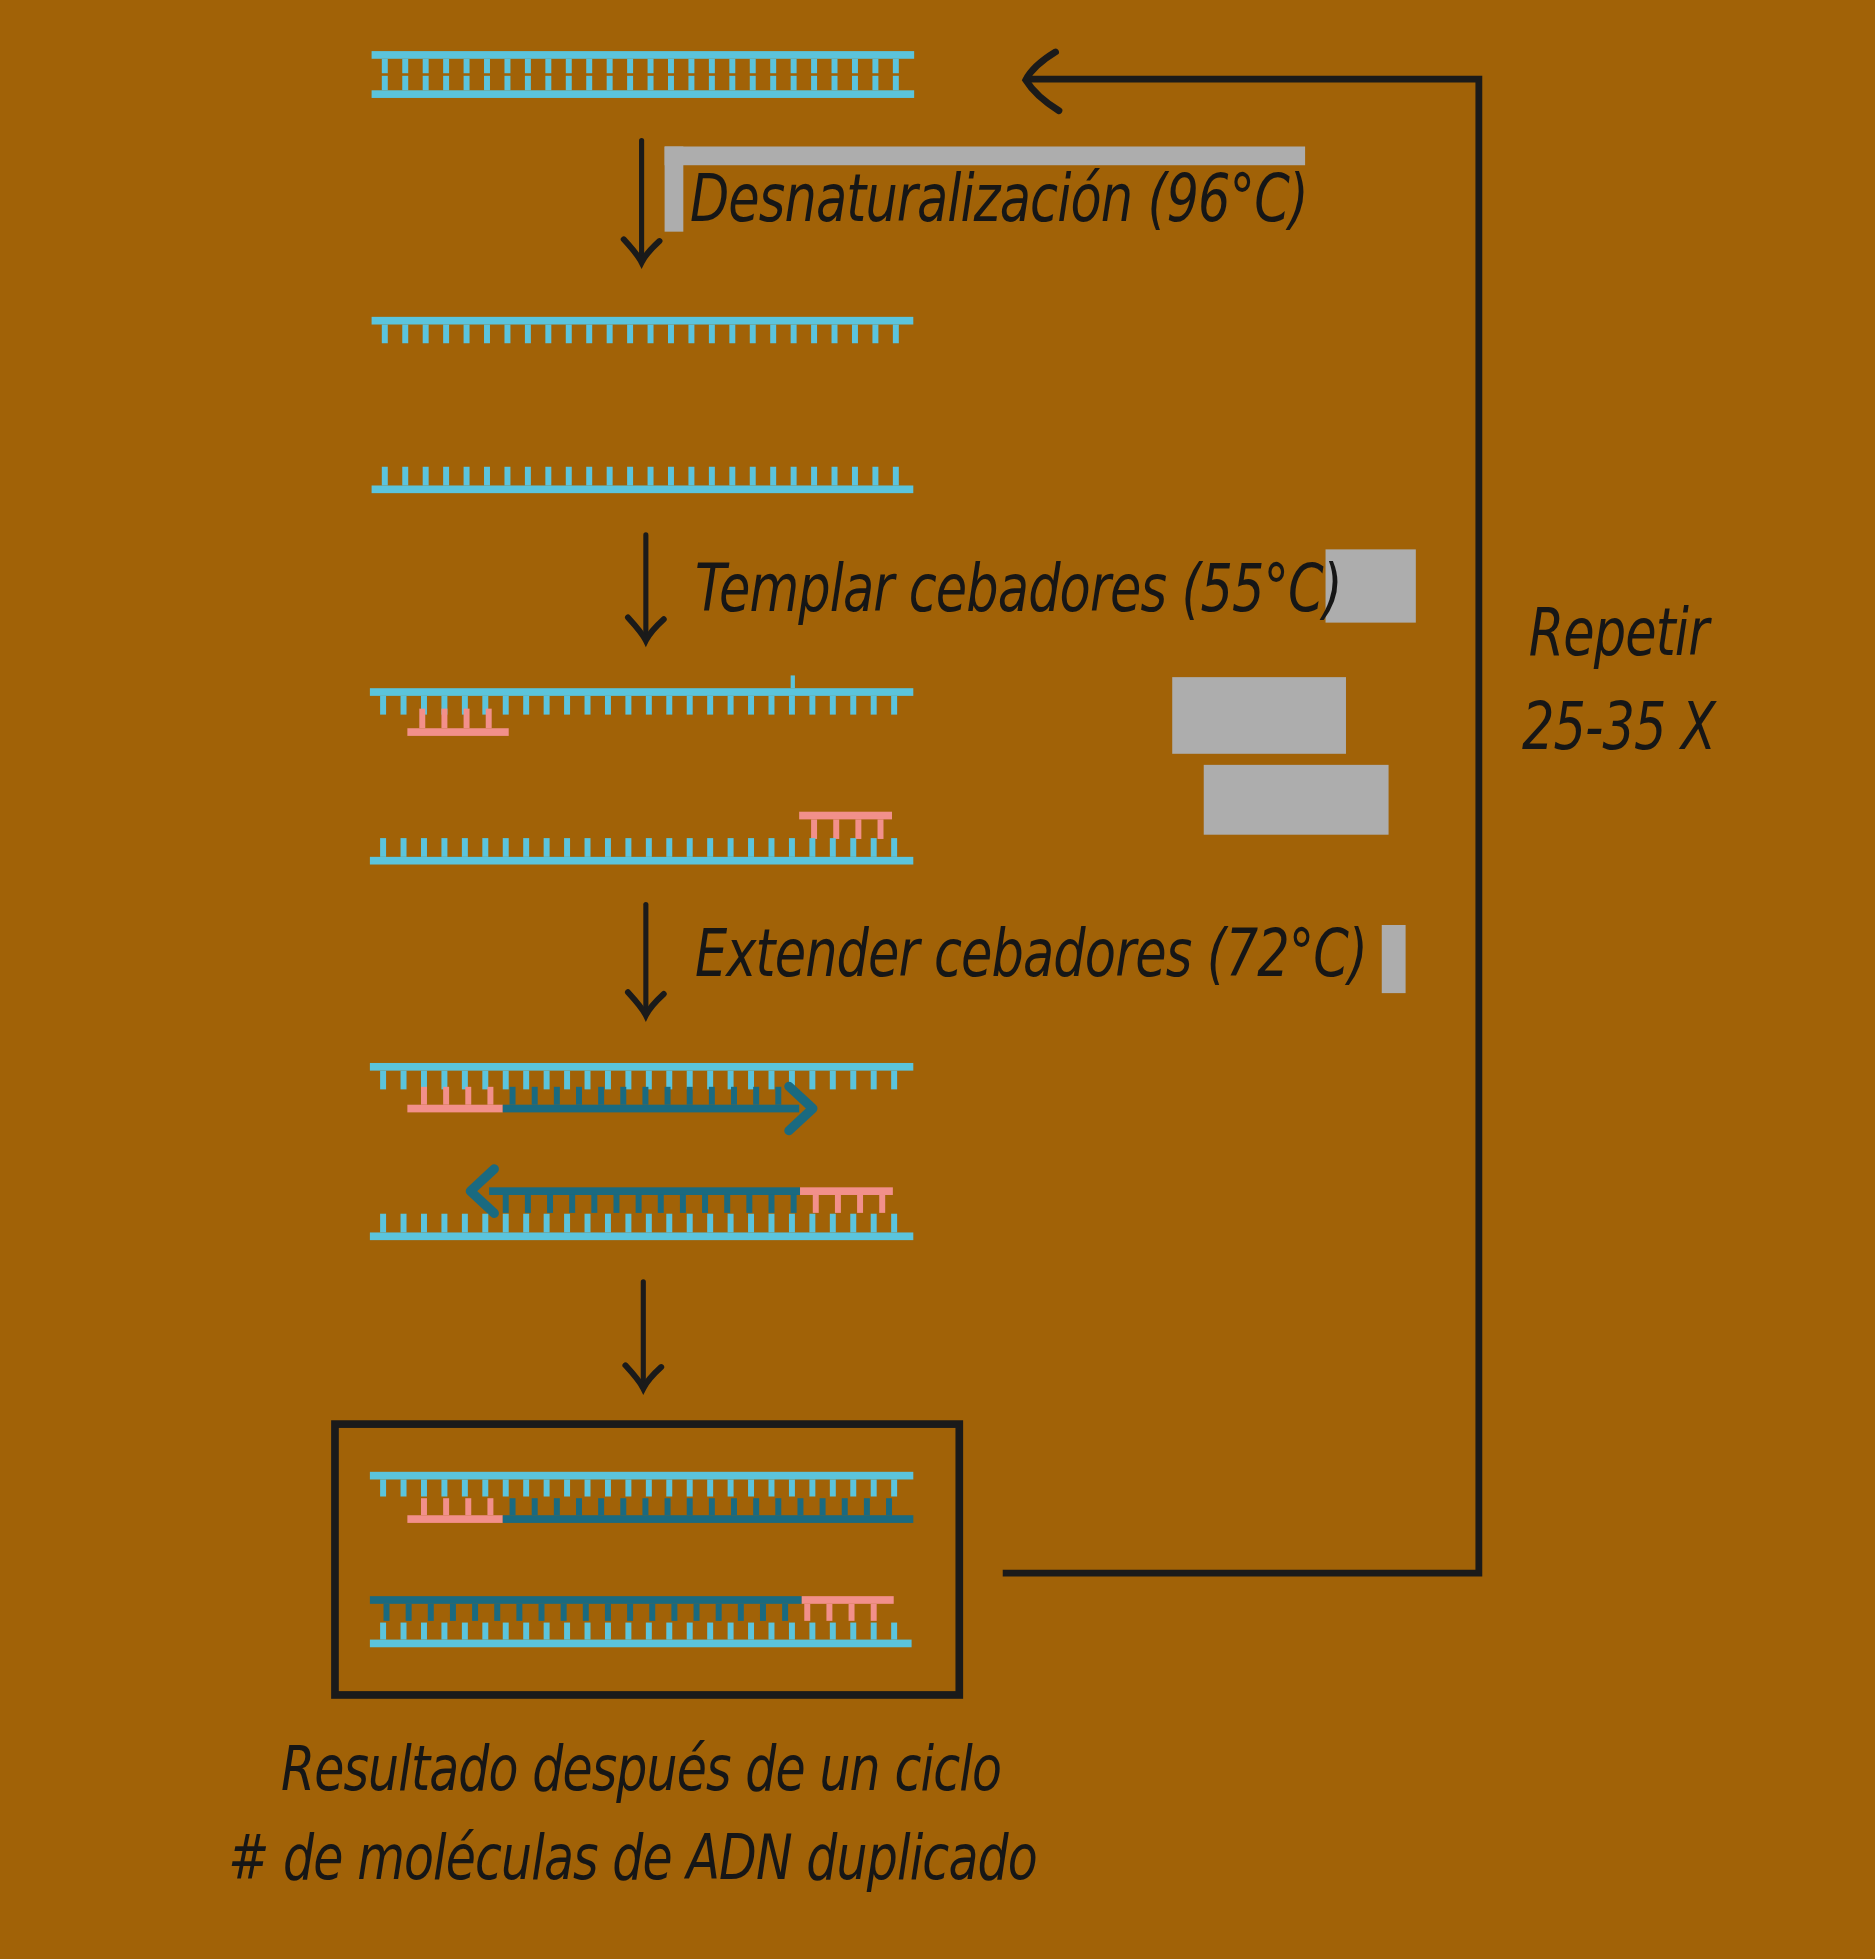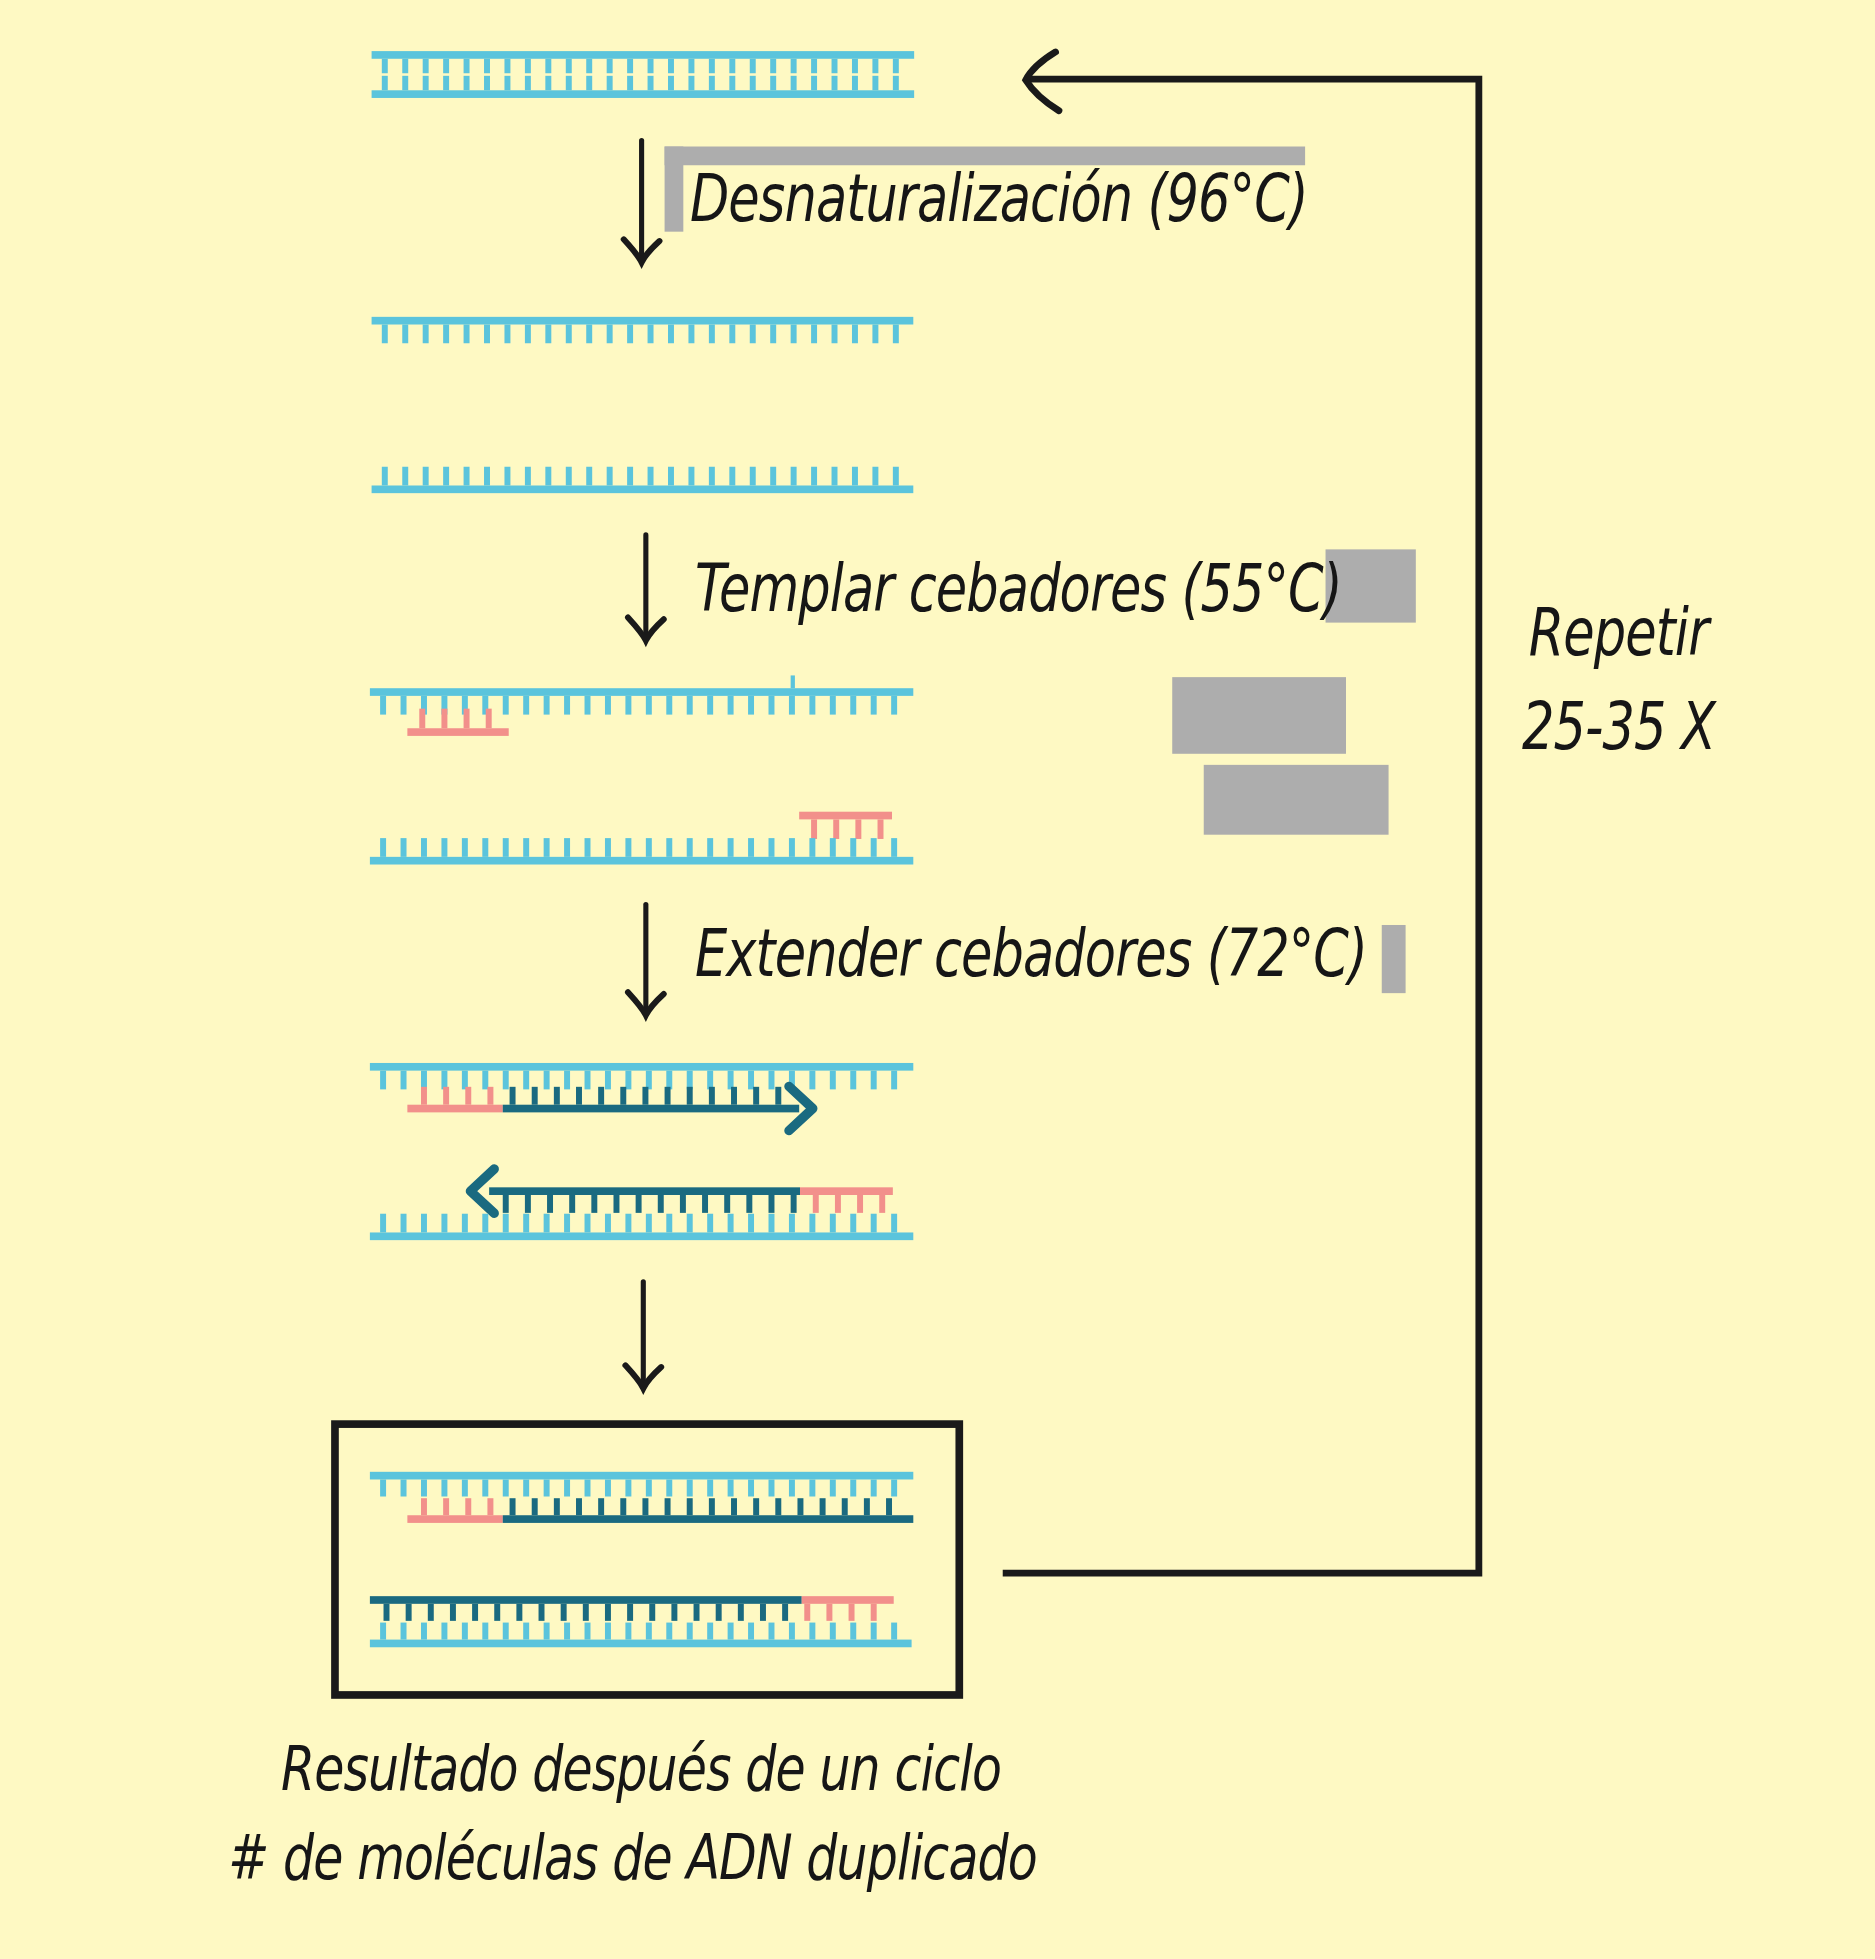--- a/index.html
+++ b/index.html
@@ -1,16 +1,16 @@
 <!DOCTYPE html>
 <html style="font-size:13.6px"><head>
 <meta charset="utf-8">
 <style>
   html,body{margin:0;padding:0;background:#ffffff;}
-  #canvas{position:relative;width:1876px;height:1959px;background:#fef9c3;overflow:hidden;
+  #canvas{position:relative;width:1876px;height:1959px;background:#a16207;overflow:hidden;
           font-family:"DejaVu Sans",sans-serif;}
   #dna-svg{position:absolute;left:0;top:0;}
   .label{position:absolute;font-style:italic;font-size:51px;color:#161616;letter-spacing:-0.9px;
          white-space:nowrap;transform:scaleY(1.28);transform-origin:left top;line-height:1.15;
          font-family:"DejaVu Sans",sans-serif;}
   .centered{text-align:center;transform-origin:center top;}
   .caption{font-size:49px;}
 </style>
 </head>
 <body>

